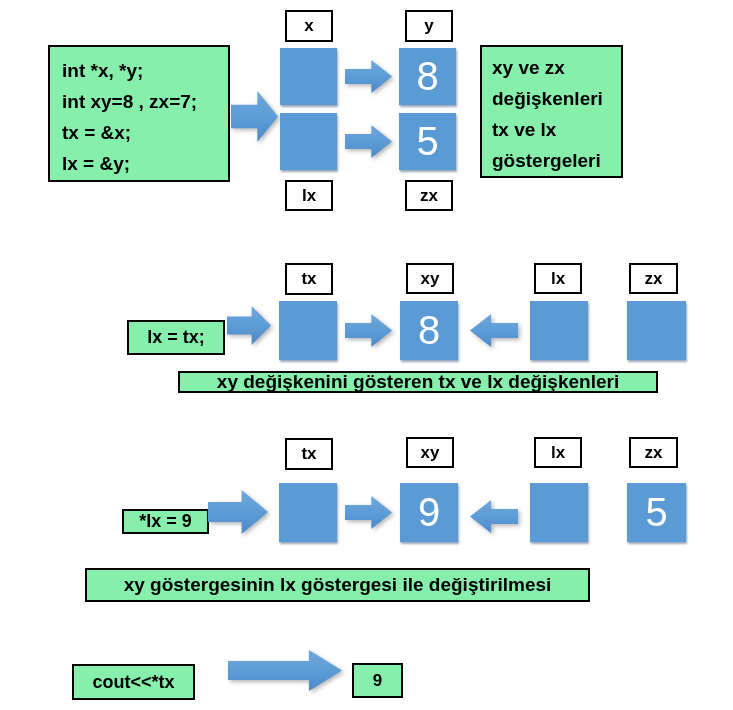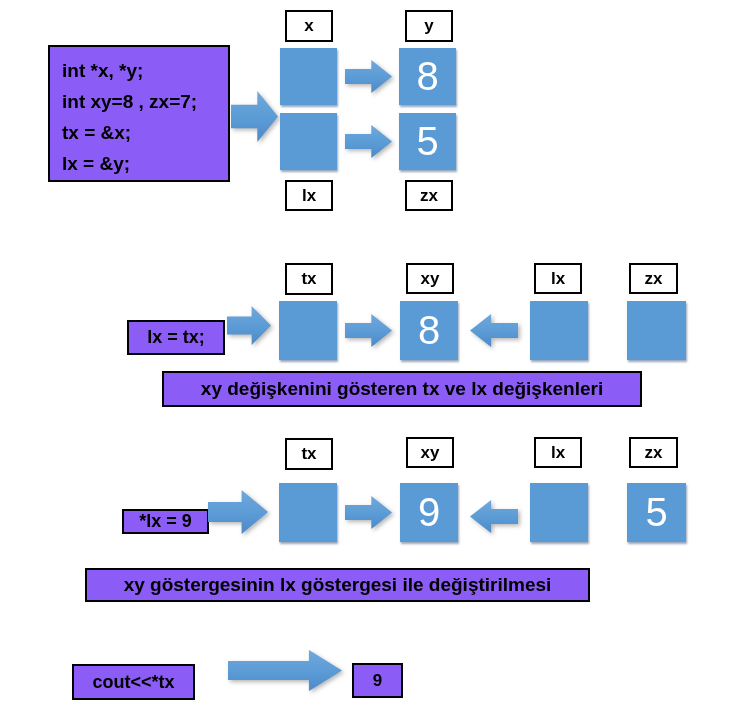--- a/index.html
+++ b/index.html
@@ -7,21 +7,21 @@
     position:relative;width:733px;height:710px;background:#ffffff;
     font-family:"Liberation Sans",sans-serif;color:#000;overflow:hidden;
   }
   .abs{position:absolute;box-sizing:border-box;}
   
   .lbl{
     border:2px solid #000;background:#fff;display:flex;align-items:center;
     justify-content:center;font-weight:bold;font-size:17px;
   }
   
-  .wbox{border:2px solid #000;background:#8b5cf6;}
+  .wbox{border:2px solid #000;background:#86efac;}
   .code{font-weight:bold;font-size:19px;line-height:31px;padding:8px 0 0 12px;}
   .note{font-weight:bold;font-size:19px;line-height:31px;padding:5px 0 0 10px;}
   .cap{display:flex;align-items:center;justify-content:center;
        font-weight:bold;font-size:19px;white-space:nowrap;}
   .stmt{display:flex;align-items:center;justify-content:center;
         font-weight:bold;font-size:18px;margin-top:12px;}
   
   .sq{
     background:#5B9BD5;display:flex;align-items:center;justify-content:center;
     color:#fff;font-size:40px;font-weight:400;
@@ -58,37 +58,43 @@
   <div class="abs arr r" style="left:345px;top:60px;width:47px;height:33px"></div>
   <div class="abs sq" style="left:399px;top:48px;width:57px;height:57px">8</div>
 
   <div class="abs sq" style="left:280px;top:113px;width:57px;height:57px"></div>
   <div class="abs arr r" style="left:345px;top:125px;width:47px;height:33px"></div>
   <div class="abs sq" style="left:399px;top:113px;width:57px;height:57px">5</div>
 
   <div class="abs lbl" style="left:285px;top:180px;width:48px;height:31px">lx</div>
   <div class="abs lbl" style="left:405px;top:180px;width:48px;height:31px">zx</div>
 
+  <div class="abs wbox note" style="left:480px;top:45px;width:143px;height:133px">
+    <div>xy ve zx</div>
+    <div>değişkenleri</div>
+    <div>tx ve lx</div>
+    <div>göstergeleri</div>
+  </div>
 
   <div class="abs lbl" style="left:285px;top:263px;width:48px;height:32px">tx</div>
   <div class="abs lbl" style="left:406px;top:263px;width:48px;height:31px">xy</div>
   <div class="abs lbl" style="left:534px;top:263px;width:48px;height:31px">lx</div>
   <div class="abs lbl" style="left:629px;top:263px;width:49px;height:31px">zx</div>
 
   <div class="abs wbox stmt" style="left:127px;top:308px;width:98px;height:35px">lx = tx;</div>
   <div class="abs arr r" style="left:227px;top:306px;width:44px;height:39px"></div>
 
   <div class="abs sq" style="left:279px;top:301px;width:58px;height:59px"></div>
   <div class="abs arr r" style="left:345px;top:314px;width:47px;height:33px"></div>
   <div class="abs sq" style="left:400px;top:301px;width:58px;height:59px">8</div>
   <div class="abs arr l" style="left:470px;top:314px;width:48px;height:33px"></div>
   <div class="abs sq" style="left:530px;top:301px;width:58px;height:59px"></div>
   <div class="abs sq" style="left:627px;top:301px;width:59px;height:59px"></div>
 
-  <div class="abs wbox cap" style="left:162px;top:371px;width:480px;height:36px">xy değişkenini gösteren tx ve lx değişkenleri</div>
+  <div class="abs wbox cap" style="left:178px;top:371px;width:480px;height:22px">xy değişkenini gösteren tx ve lx değişkenleri</div>
 
   <div class="abs lbl" style="left:285px;top:438px;width:48px;height:32px">tx</div>
   <div class="abs lbl" style="left:406px;top:437px;width:48px;height:31px">xy</div>
   <div class="abs lbl" style="left:534px;top:437px;width:48px;height:31px">lx</div>
   <div class="abs lbl" style="left:629px;top:437px;width:49px;height:31px">zx</div>
 
   <div class="abs wbox stmt" style="left:122px;top:497px;width:87px;height:25px">*lx = 9</div>
   <div class="abs arr r" style="left:208px;top:490px;width:60px;height:44px"></div>
 
   <div class="abs sq" style="left:279px;top:483px;width:58px;height:59px"></div>

